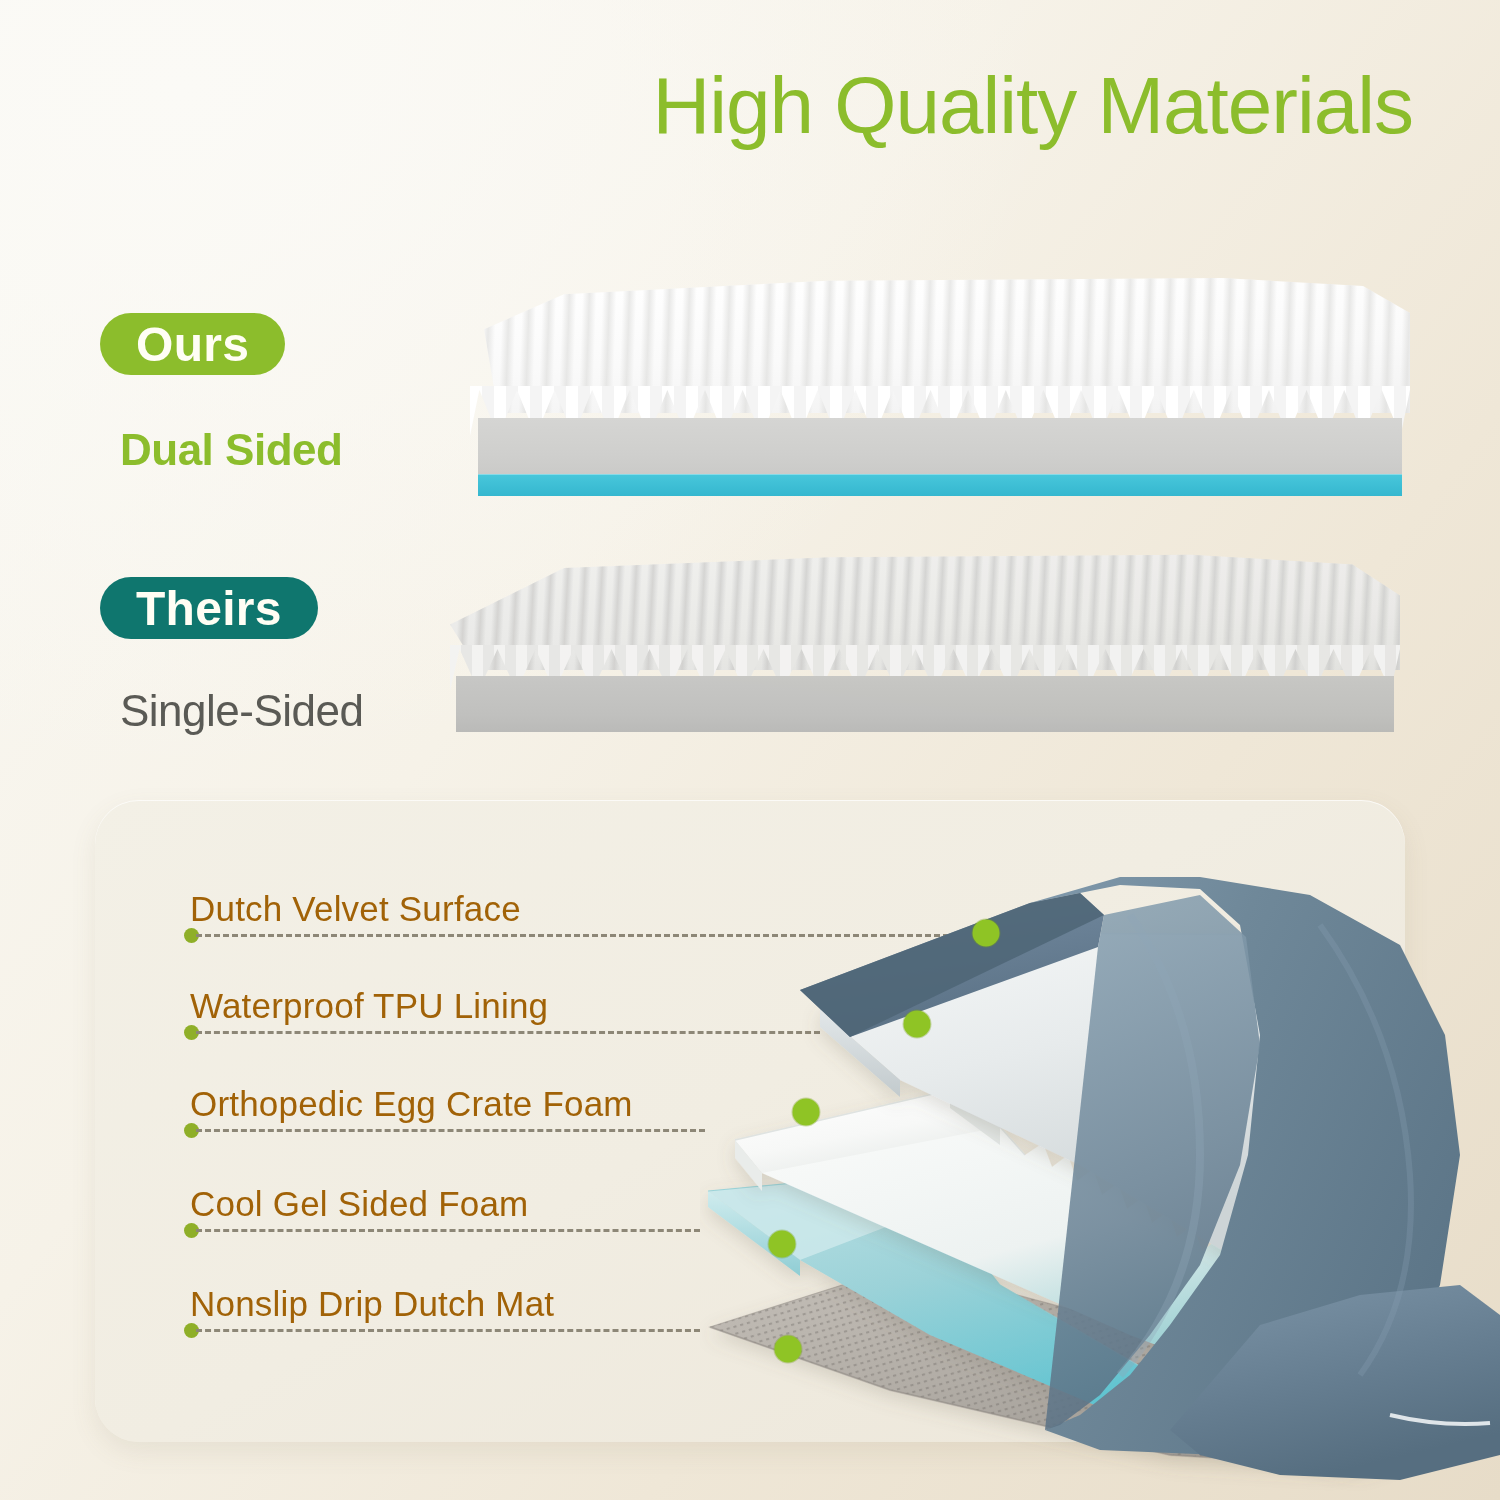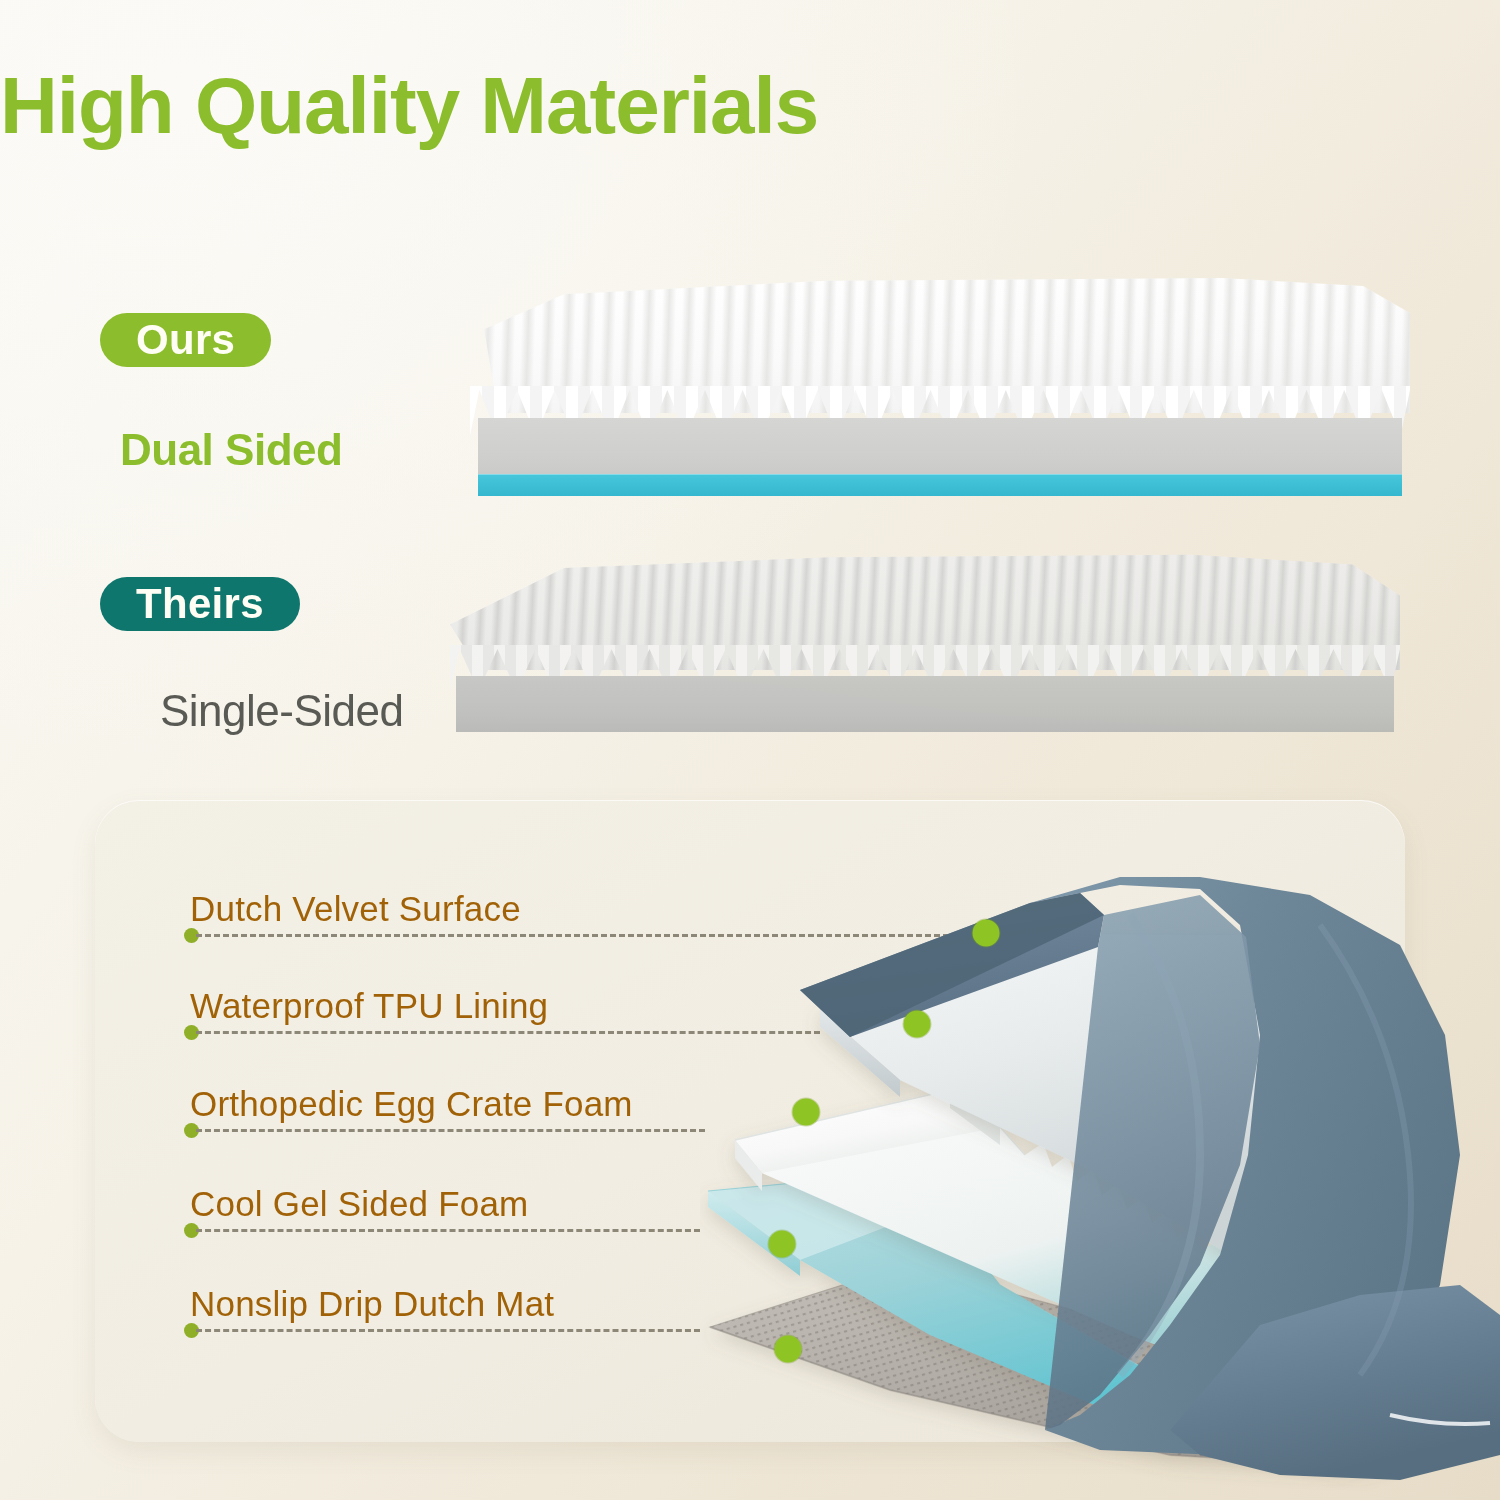--- a/index.html
+++ b/index.html
@@ -9,46 +9,46 @@
     background:
       radial-gradient(ellipse 1400px 1100px at 12% 6%, #FBFAF6 0%, rgba(251,250,246,0) 62%),
       linear-gradient(128deg, #FAF9F4 0%, #F6F2E8 38%, #EFE7D7 68%, #E7DCC8 100%);
     overflow:hidden;
     position:relative;
   }
 
   
   #title {
     position:absolute; top:62px; left:0; width:1413px;
-    text-align:left;
+    text-align:right;
     font-size:80px;
-    font-weight:bold;
+    font-weight:normal;
     letter-spacing:-1px;
     color:#8CBD2C;
     line-height:1.1;
   }
 
   
   .badge {
     position:absolute;
     display:inline-flex; align-items:center; justify-content:center;
-    height:54px;
+    height:62px;
     padding:0 36px;
     border-radius:31px;
     color:#FFFEF4;
-    font-size:42px;
+    font-size:48px;
     font-weight:bold;
     letter-spacing:0.3px;
   }
   #badge-ours   { left:100px; top:313px; background:#8CBD2C; }
   #badge-theirs { left:100px; top:577px; background:#0f766e; }
 
   .cmp-label { position:absolute; font-size:44px; letter-spacing:-0.5px; white-space:nowrap; }
   #label-dual   { left:120px; top:425px; color:#8CBD2C; font-weight:bold; }
-  #label-single { left:120px; top:686px; color:#5A5A55; font-weight:normal;margin-left:40px; }
+  #label-single { left:120px; top:686px; color:#5A5A55; font-weight:normal; }
 
   
   .slab { position:absolute; }
 
   
   #slab-ours { left:470px; top:278px; width:940px; height:215px; }
   .ours-top {
     position:absolute; left:0; top:0; width:940px; height:135px;
     background:
       repeating-linear-gradient(92deg,

